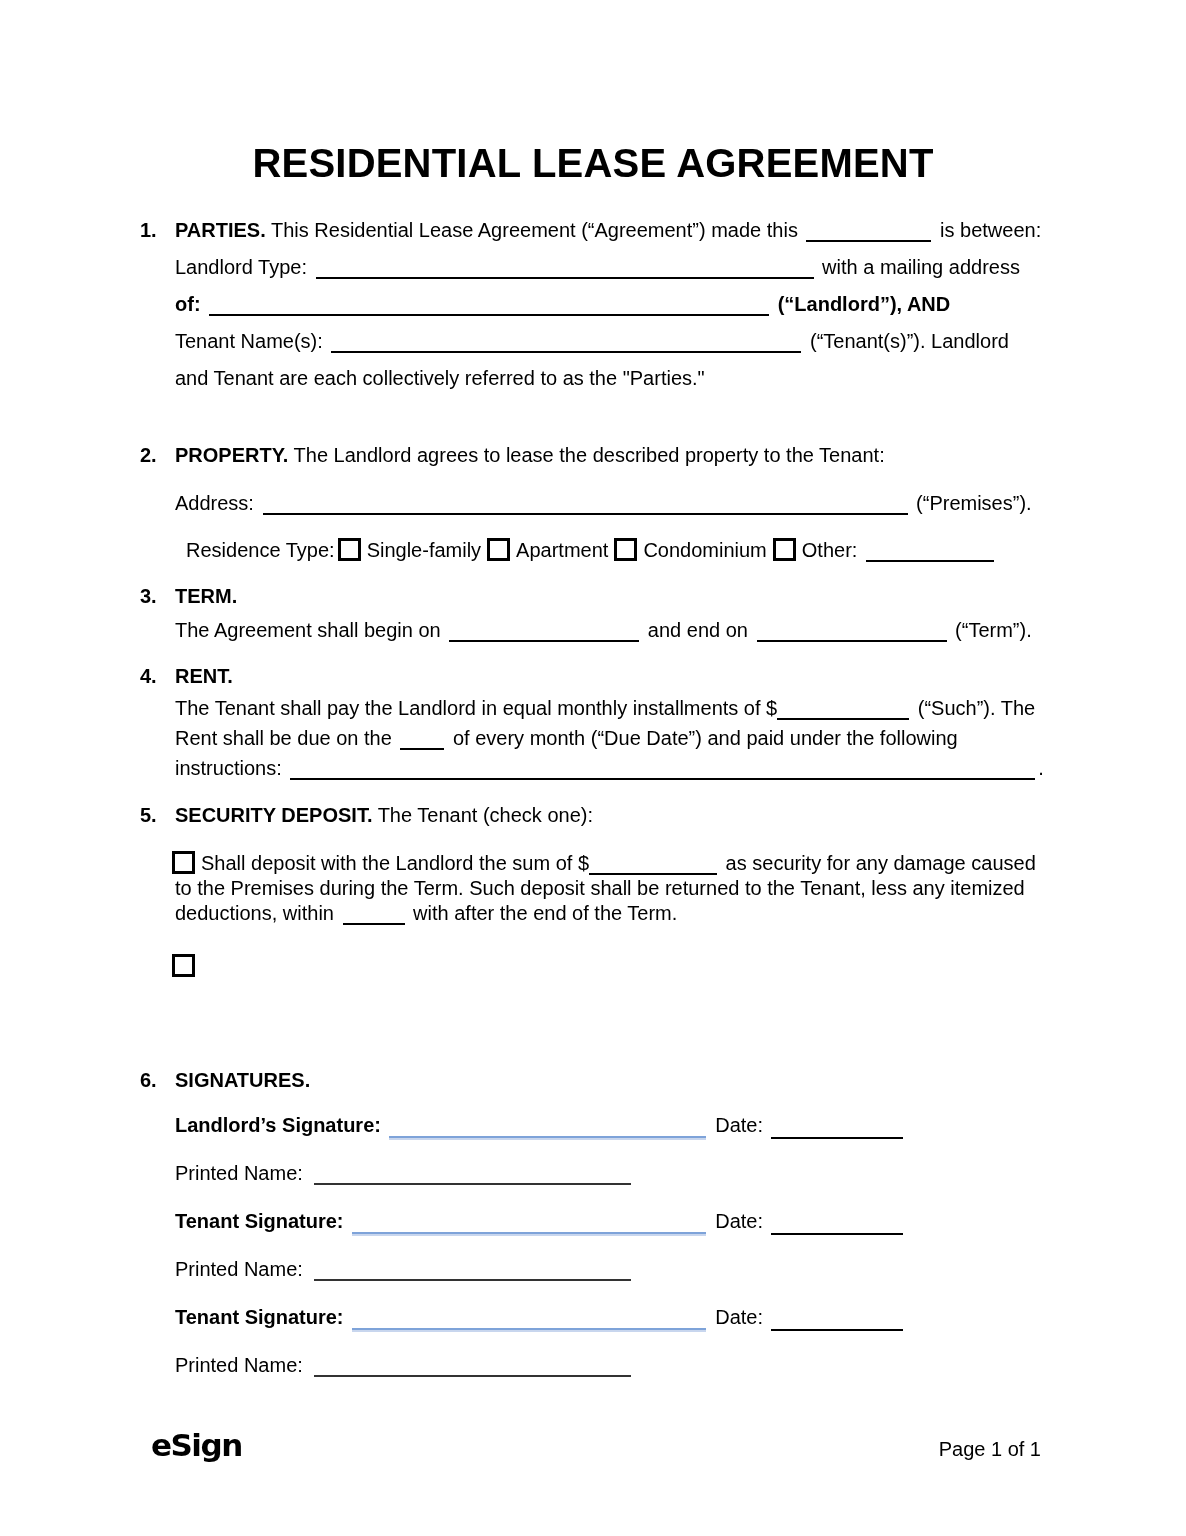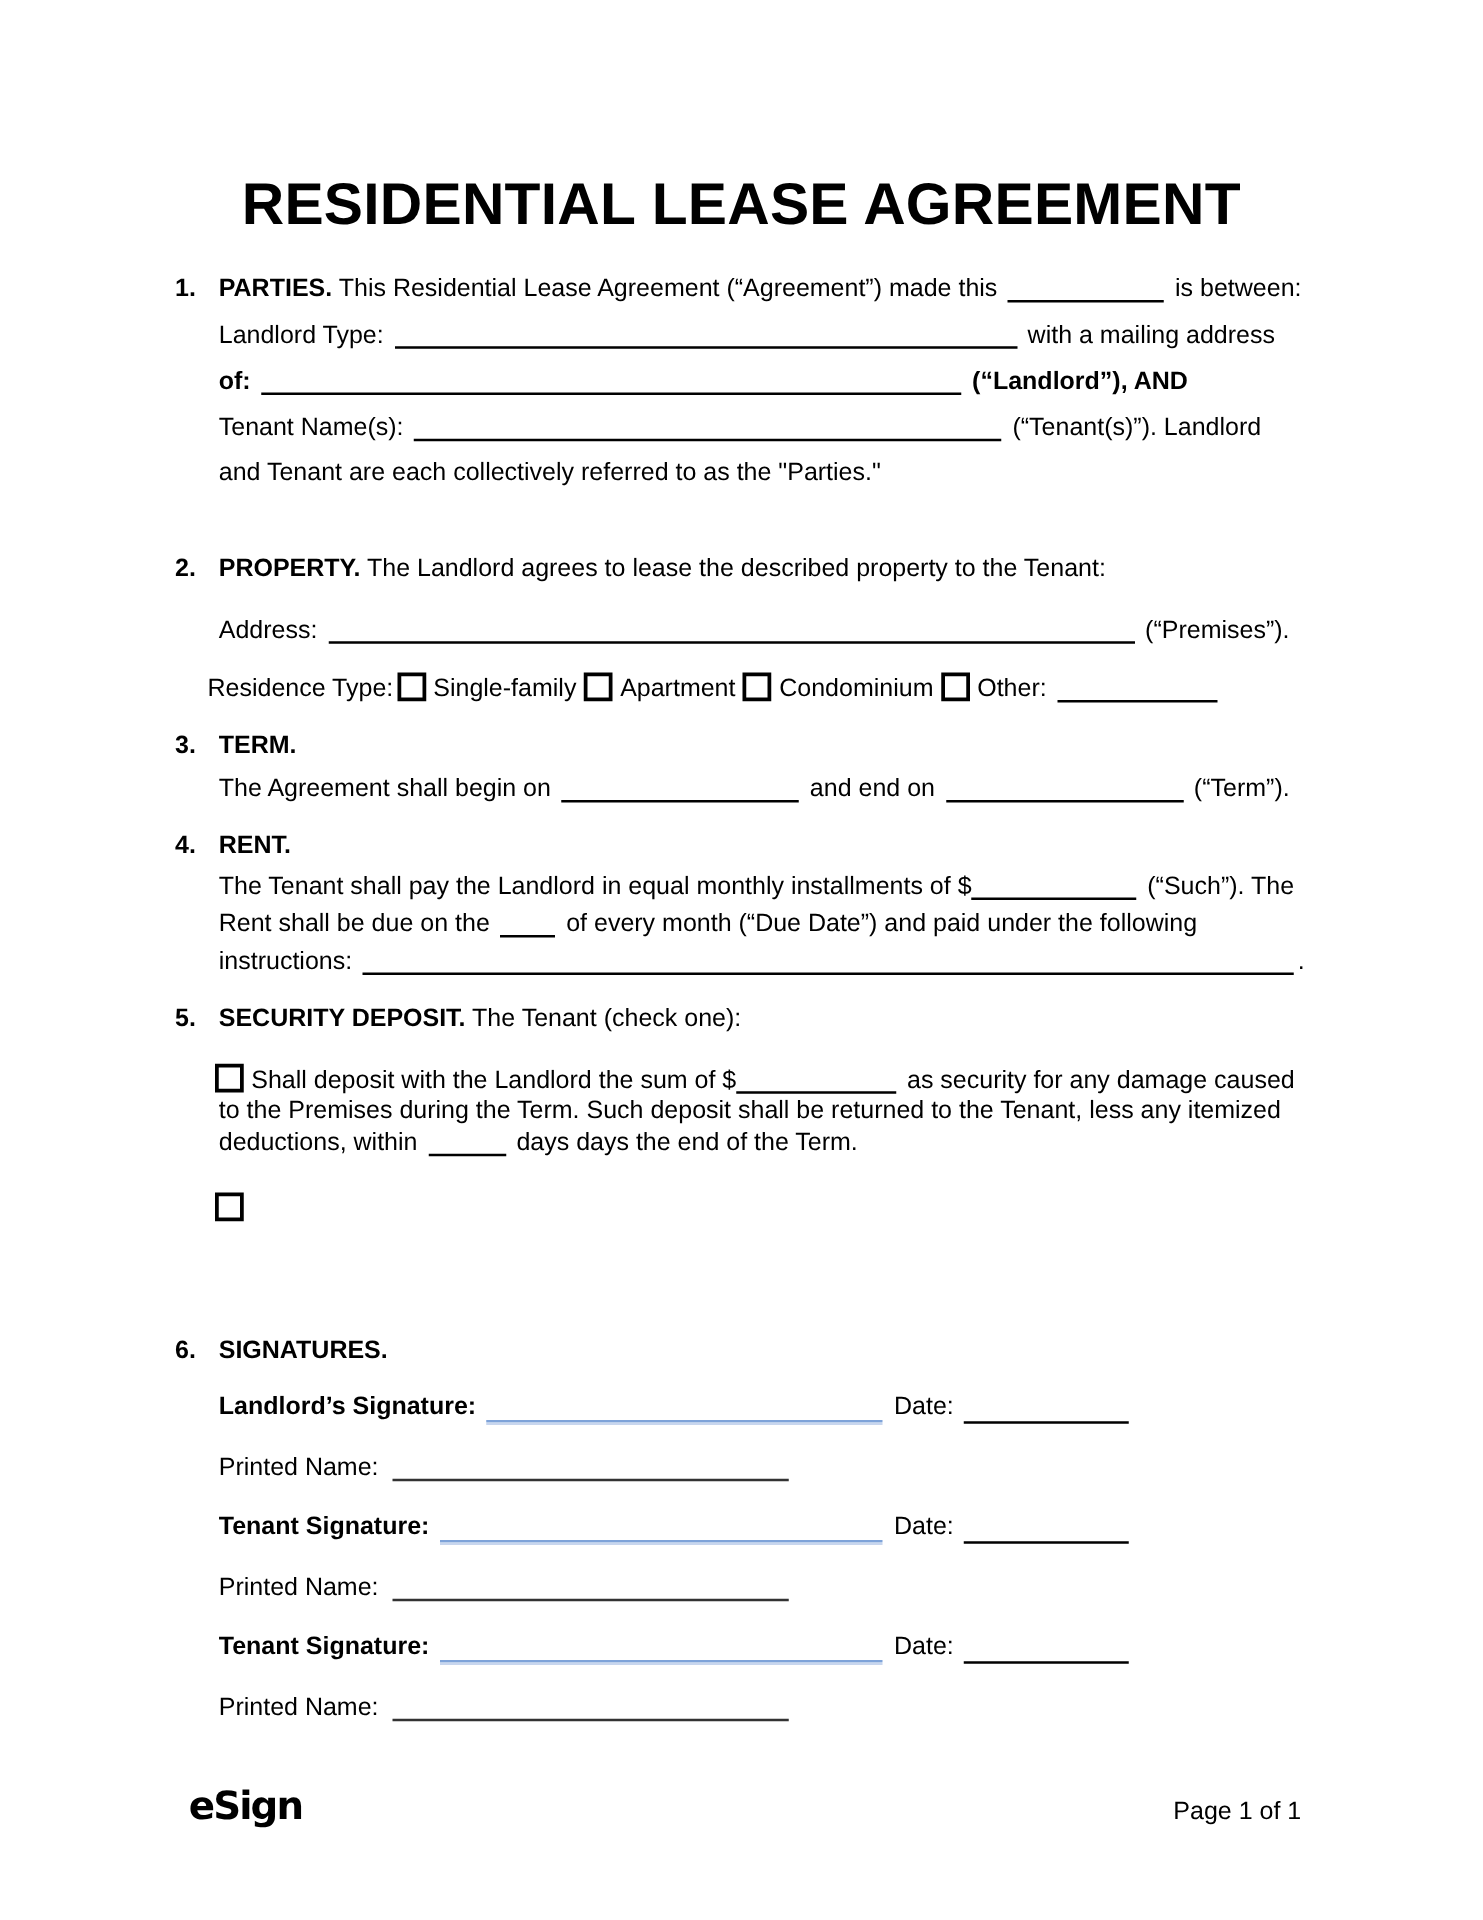--- a/index.html
+++ b/index.html
@@ -6,21 +6,21 @@
   .page {
     position:relative; width:1186px; height:1536px; background:#ffffff;
     font-family:"Liberation Sans", sans-serif; font-size:20px; color:#000;
     overflow:hidden;
   }
   .line { position:absolute; line-height:24px; white-space:nowrap; }
   .b { font-weight:bold; }
   .num { display:inline-block; width:35px; font-weight:bold; }
   .title {
     position:absolute; top:144px; left:0; width:100%; text-align:center;
-    font-size:47px; font-weight:bold; line-height:38px; letter-spacing:0.2px;
+    font-size:40px; font-weight:bold; line-height:38px; letter-spacing:0.2px;
   }
   .blank {
     display:inline-block; height:22px; border-bottom:2px solid #000;
     vertical-align:-5px; margin:0 3px;
   }
   .cb {
     display:inline-block; width:17px; height:17px; border:3px solid #000;
     vertical-align:-4px; margin:0 6px 0 6px; background:#fff;
   }
   .cb.first { margin-left:3px; }
@@ -84,21 +84,21 @@
 
   <div class="line" style="left:140px; top:443px;">
     <span class="num">2.</span><span class="b">PROPERTY.</span>
     <span>The Landlord agrees to lease the described property to the Tenant:</span>
   </div>
   <div class="line" style="left:175px; top:491px;">
     <span>Address:</span>
     <span class="blank" style="width:645px;"></span>
     <span>(“Premises”).</span>
   </div>
-  <div class="line" style="left:166px; top:538px;">
+  <div class="line" style="left:186px; top:538px;">
     <span>Residence Type:</span><span class="cb first"></span><span>Single-family</span><span class="cb"></span><span>Apartment</span><span class="cb"></span><span>Condominium</span><span class="cb"></span><span>Other:</span>
     <span class="blank" style="width:128px;"></span>
   </div>
 
   <div class="line" style="left:140px; top:584px;">
     <span class="num">3.</span><span class="b">TERM.</span>
   </div>
   <div class="line" style="left:175px; top:618px;">
     <span>The Agreement shall begin on</span>
     <span class="blank" style="width:190px;"></span>
@@ -131,21 +131,21 @@
   <div class="line" style="left:172px; top:851px;">
     <span class="cb" style="margin-left:0;"></span><span>Shall deposit with the Landlord the sum of $</span><span class="blank" style="width:128px; margin-left:0;"></span>
     <span>as security for any damage caused</span>
   </div>
   <div class="line" style="left:175px; top:876px;">
     <span>to the Premises during the Term. Such deposit shall be returned to the Tenant, less any itemized</span>
   </div>
   <div class="line" style="left:175px; top:901px;">
     <span>deductions, within</span>
     <span class="blank" style="width:62px;"></span>
-    <span>days days the end of the Term.</span>
+    <span>with after the end of the Term.</span>
   </div>
   <div class="line" style="left:172px; top:954px;">
     <span class="cb" style="margin-left:0;"></span>
   </div>
 
   <div class="line" style="left:140px; top:1068px;">
     <span class="num">6.</span><span class="b">SIGNATURES.</span>
   </div>
 
   <div class="sigrow" style="top:1113px;">

